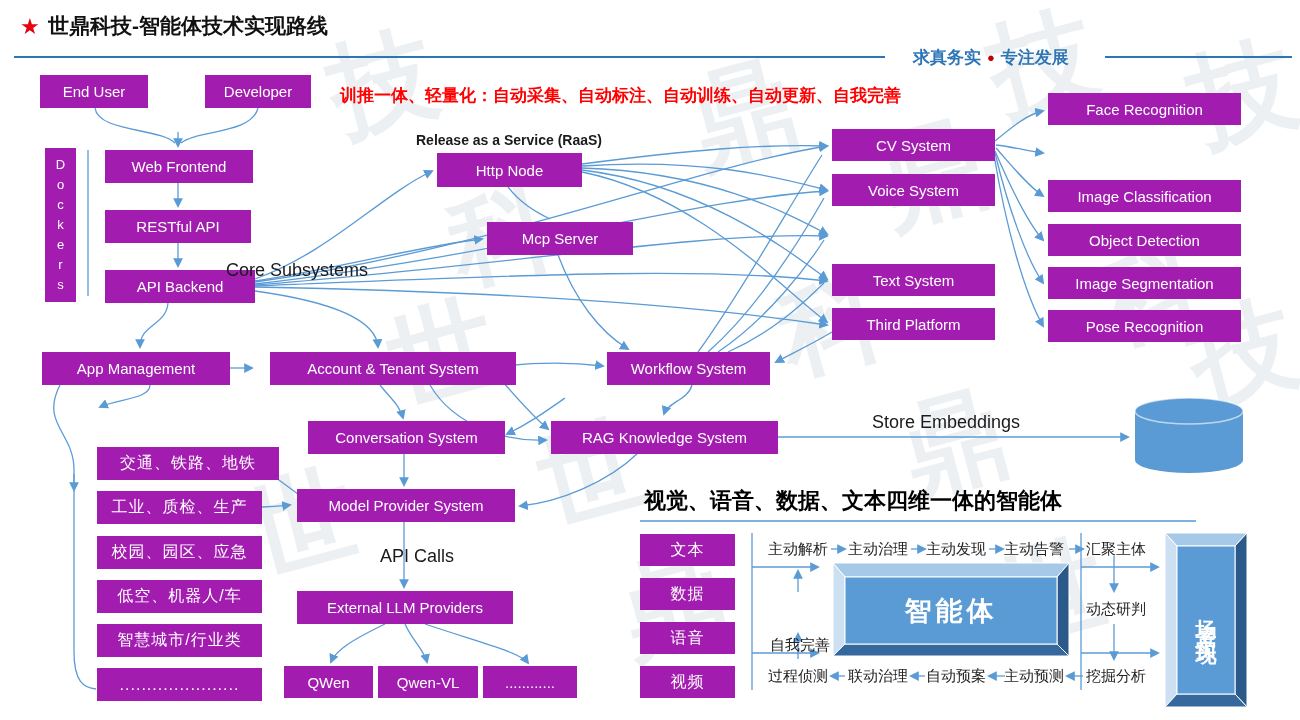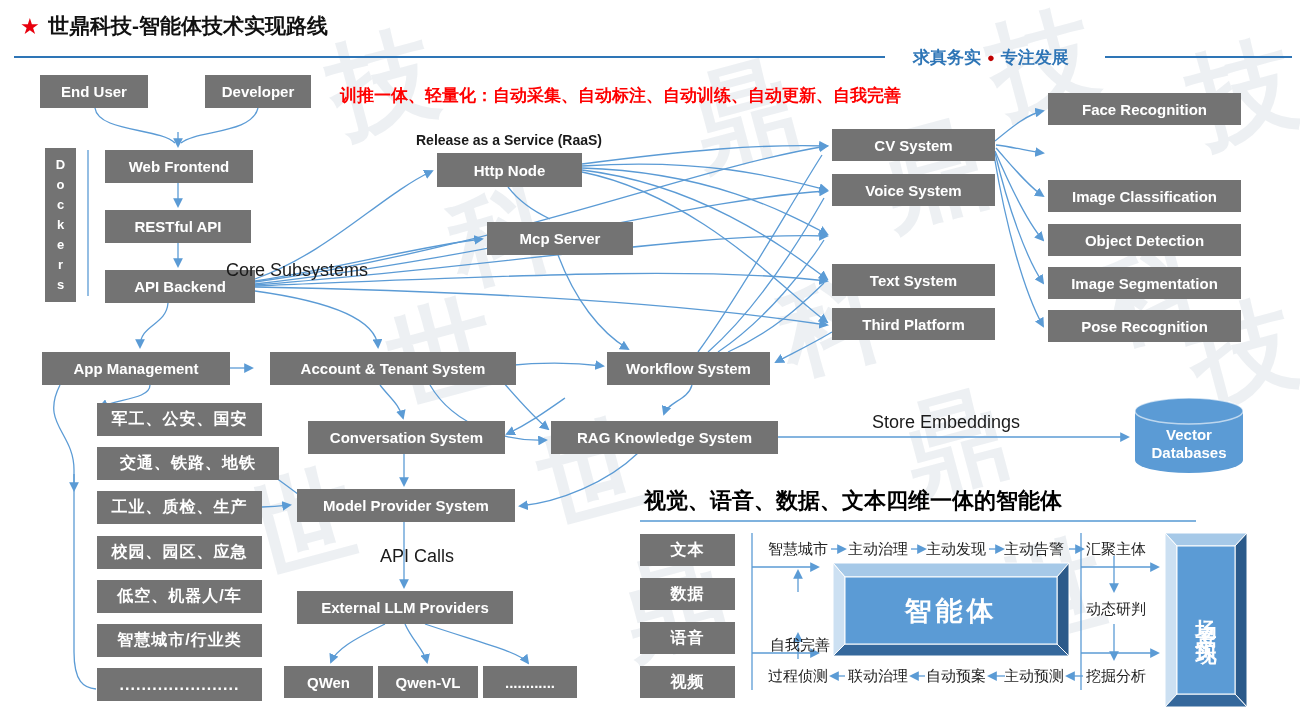--- a/index.html
+++ b/index.html
@@ -1,18 +1,18 @@
 <!DOCTYPE html>
 <html><head>
 <meta charset="utf-8">
 <style>
   html,body{margin:0;padding:0;background:#fff;}
   #canvas{position:relative;width:1300px;height:720px;background:#fff;overflow:hidden;
           font-family:"Liberation Sans",sans-serif;}
-  .box{position:absolute;background:#737373;color:#fff;font-weight:bold;font-size:15px;
+  .box{position:absolute;background:#a21caf;color:#fff;font-weight:normal;font-size:15px;
        display:flex;align-items:center;justify-content:center;text-align:center;z-index:3;}
   .cnbox{font-size:16px;letter-spacing:1px;}
   .lbl{position:absolute;color:#1a1a1a;font-size:18px;z-index:3;white-space:nowrap;}
   .blbl{font-weight:bold;}
   .flowlbl{position:absolute;color:#222;font-size:15px;z-index:3;white-space:nowrap;font-weight:500;}
   .wm{position:absolute;font-size:105px;font-weight:bold;color:rgba(173,186,201,0.22);
       transform:rotate(-15deg);z-index:0;user-select:none;line-height:1;}
   #title{position:absolute;left:48px;top:12px;font-size:21px;font-weight:bold;color:#111;z-index:3;}
   #star{position:absolute;left:20px;top:14px;font-size:22px;color:#e8000d;z-index:3;}
   .hline{position:absolute;height:2px;background:#2E75B6;top:56px;z-index:3;}
@@ -185,50 +185,45 @@
   <div class="box" style="left:1048px;top:93px;width:193px;height:32px">Face Recognition</div>
   <div class="box" style="left:1048px;top:180px;width:193px;height:32px">Image Classification</div>
   <div class="box" style="left:1048px;top:224px;width:193px;height:32px">Object Detection</div>
   <div class="box" style="left:1048px;top:267px;width:193px;height:32px">Image Segmentation</div>
   <div class="box" style="left:1048px;top:310px;width:193px;height:32px">Pose Recognition</div>
 
   <div class="box" style="left:42px;top:352px;width:188px;height:33px">App Management</div>
   <div class="box" style="left:270px;top:352px;width:246px;height:33px">Account &amp; Tenant System</div>
   <div class="box" style="left:607px;top:352px;width:163px;height:33px">Workflow System</div>
 
-  <div class="box cnbox" style="left:97px;top:403px;width:165px;height:33px">军工、公安、国安</div>
   <div class="box cnbox" style="left:97px;top:447px;width:182px;height:33px">交通、铁路、地铁</div>
   <div class="box cnbox" style="left:97px;top:491px;width:165px;height:33px">工业、质检、生产</div>
   <div class="box cnbox" style="left:97px;top:536px;width:165px;height:33px">校园、园区、应急</div>
   <div class="box cnbox" style="left:97px;top:580px;width:165px;height:33px">低空、机器人/车</div>
   <div class="box cnbox" style="left:97px;top:624px;width:165px;height:33px">智慧城市/行业类</div>
   <div class="box cnbox" style="left:97px;top:668px;width:165px;height:33px">......................</div>
 
   <div class="box" style="left:308px;top:421px;width:197px;height:33px">Conversation System</div>
   <div class="box" style="left:551px;top:421px;width:227px;height:33px">RAG Knowledge System</div>
   <div class="lbl" style="left:872px;top:412px">Store Embeddings</div>
-  <div class="vdb-text">
-      <div>Vector</div>
-      <div>Databases</div>
-    </div>
   <div class="box" style="left:297px;top:489px;width:218px;height:33px">Model Provider System</div>
   <div class="lbl" style="left:380px;top:546px">API Calls</div>
   <div class="box" style="left:297px;top:591px;width:216px;height:33px">External LLM Providers</div>
   <div class="box" style="left:284px;top:666px;width:89px;height:32px">QWen</div>
   <div class="box" style="left:378px;top:666px;width:100px;height:32px">Qwen-VL</div>
   <div class="box" style="left:483px;top:666px;width:94px;height:32px">............</div>
 
   <div id="panel-heading">视觉、语音、数据、文本四维一体的智能体</div>
   <div id="panel-divider"></div>
   <div class="box cnbox" style="left:640px;top:534px;width:95px;height:32px">文本</div>
   <div class="box cnbox" style="left:640px;top:578px;width:95px;height:32px">数据</div>
   <div class="box cnbox" style="left:640px;top:622px;width:95px;height:32px">语音</div>
   <div class="box cnbox" style="left:640px;top:666px;width:95px;height:32px">视频</div>
 
-  <div class="flowlbl" style="left:768px;top:540px">智慧城市</div>
+  <div class="flowlbl" style="left:768px;top:540px">主动解析</div>
   <div class="flowlbl" style="left:848px;top:540px">主动治理</div>
   <div class="flowlbl" style="left:926px;top:540px">主动发现</div>
   <div class="flowlbl" style="left:1004px;top:540px">主动告警</div>
   <div class="flowlbl" style="left:1086px;top:540px">汇聚主体</div>
 
   <div class="flowlbl" style="left:770px;top:636px">自我完善</div>
   <div class="flowlbl" style="left:1086px;top:600px">动态研判</div>
 
   <div class="flowlbl" style="left:768px;top:667px">过程侦测</div>
   <div class="flowlbl" style="left:848px;top:667px">联动治理</div>

